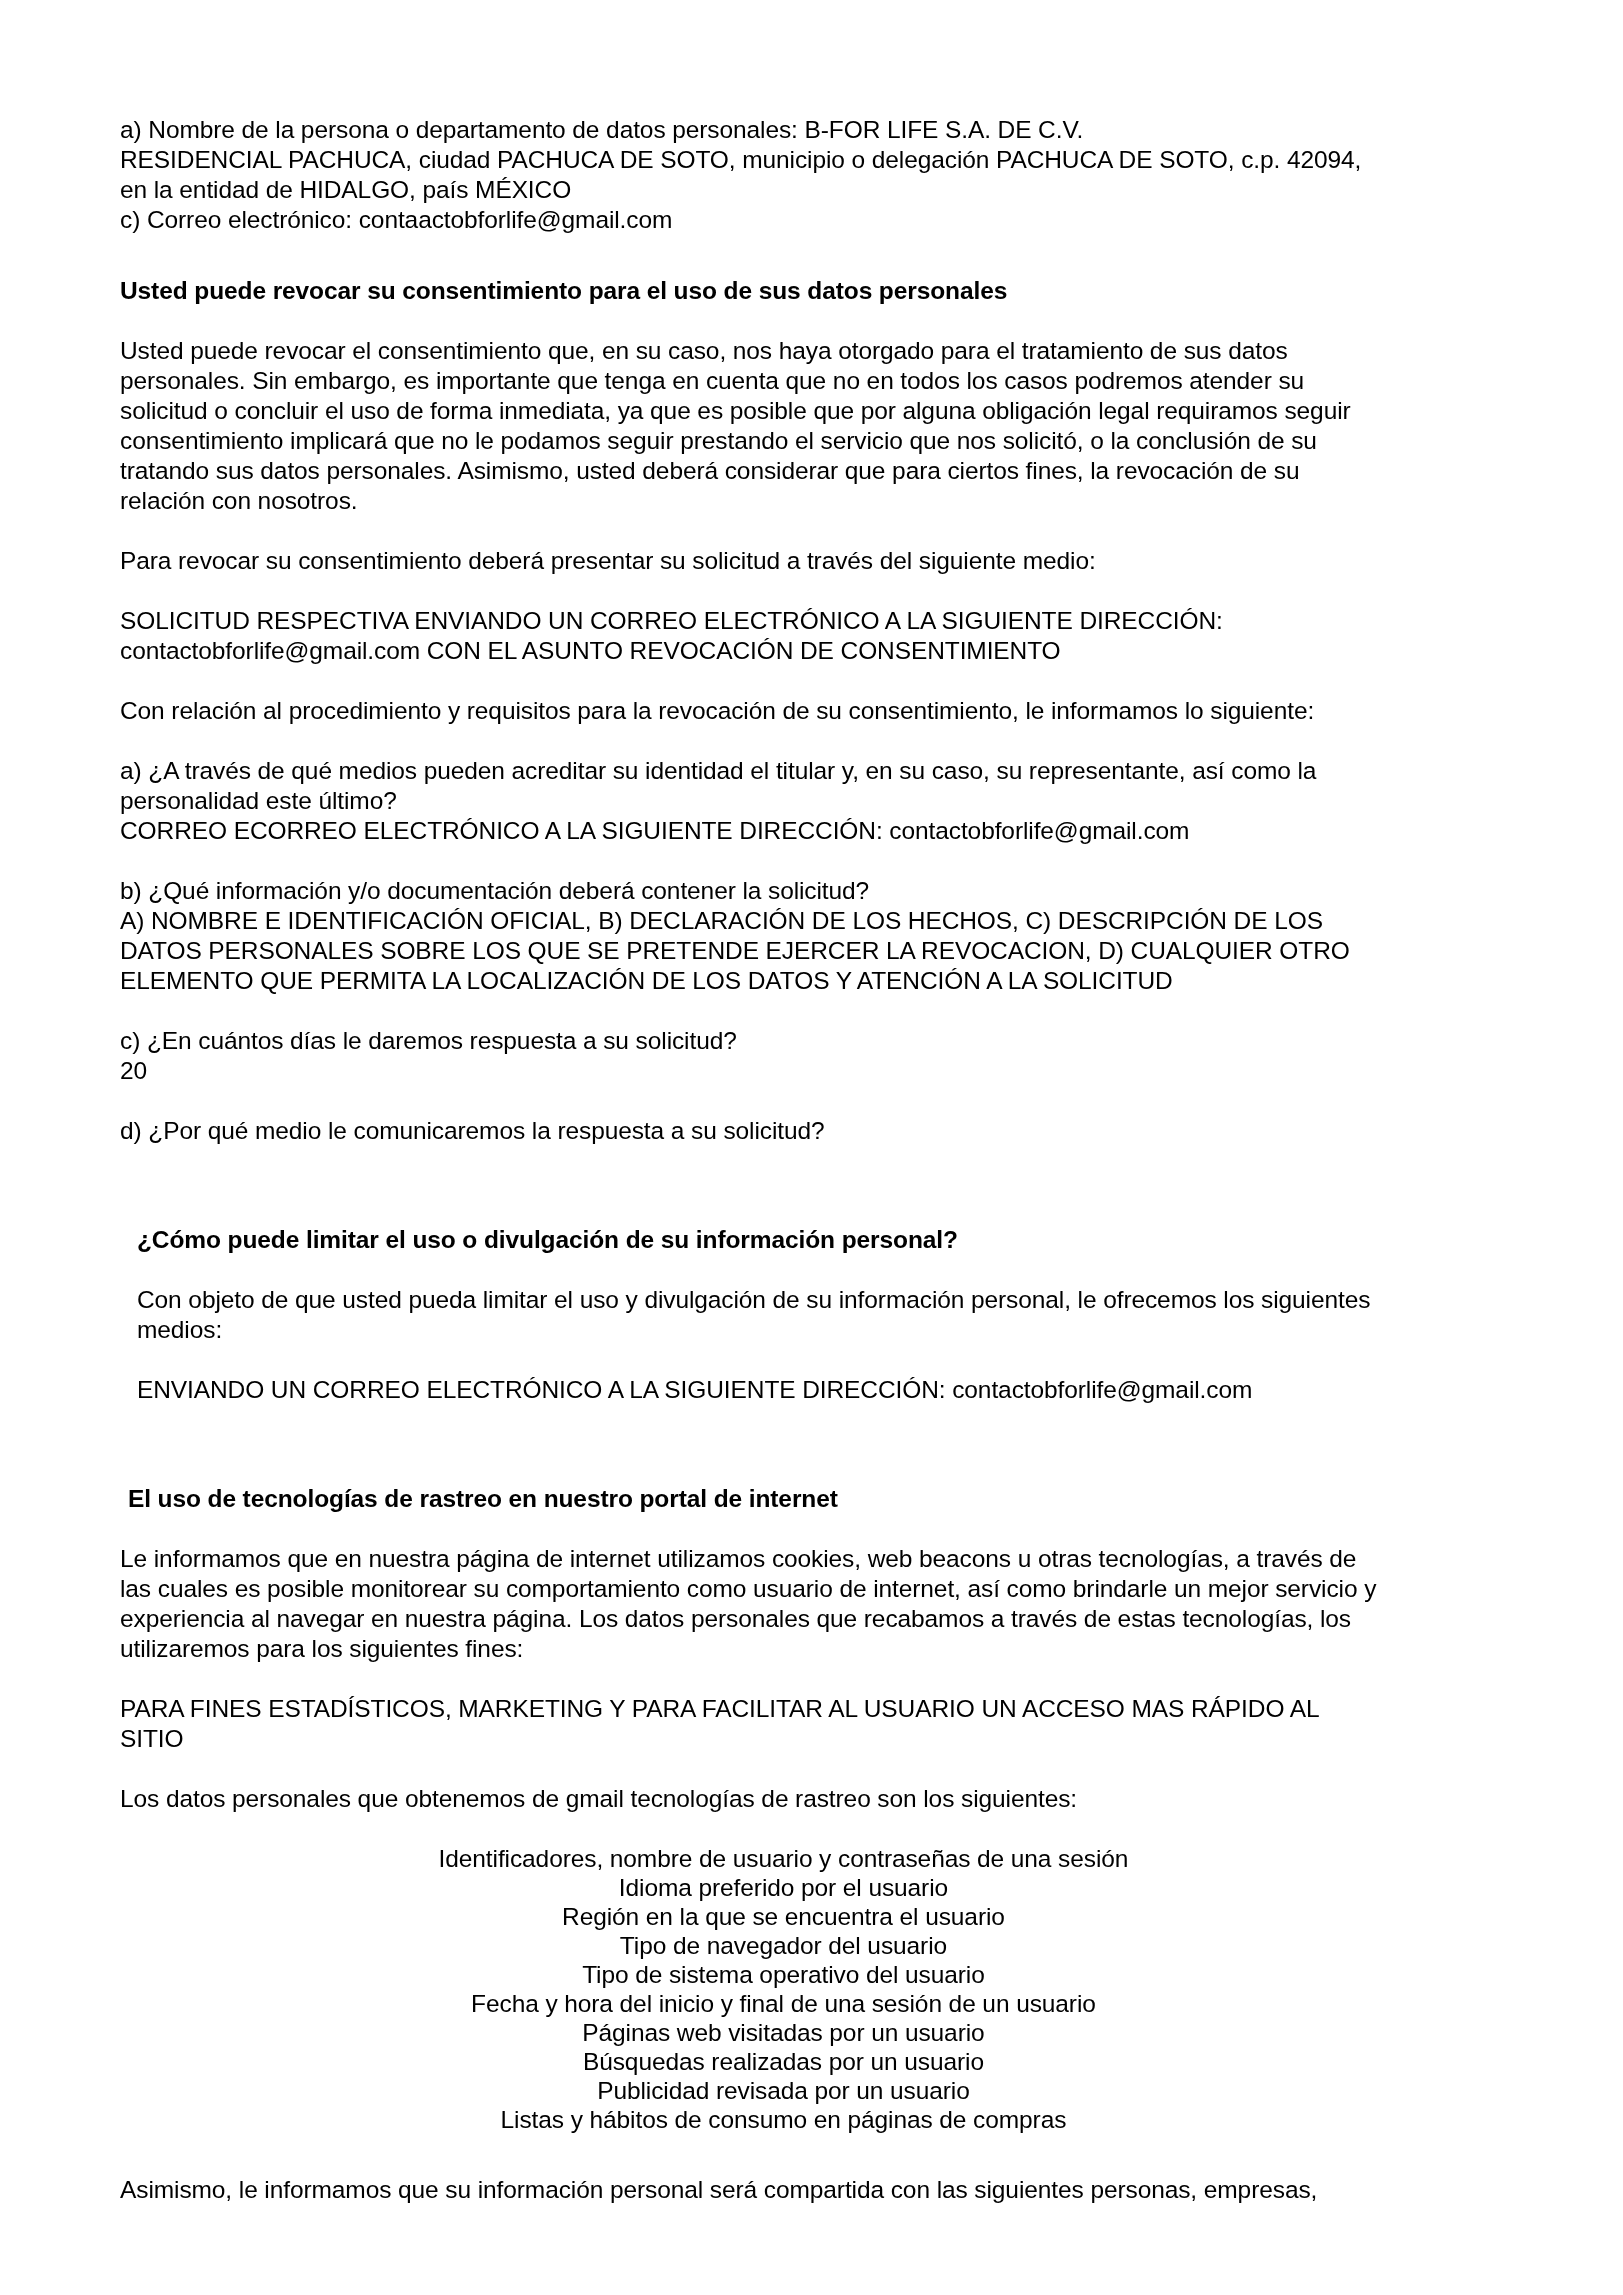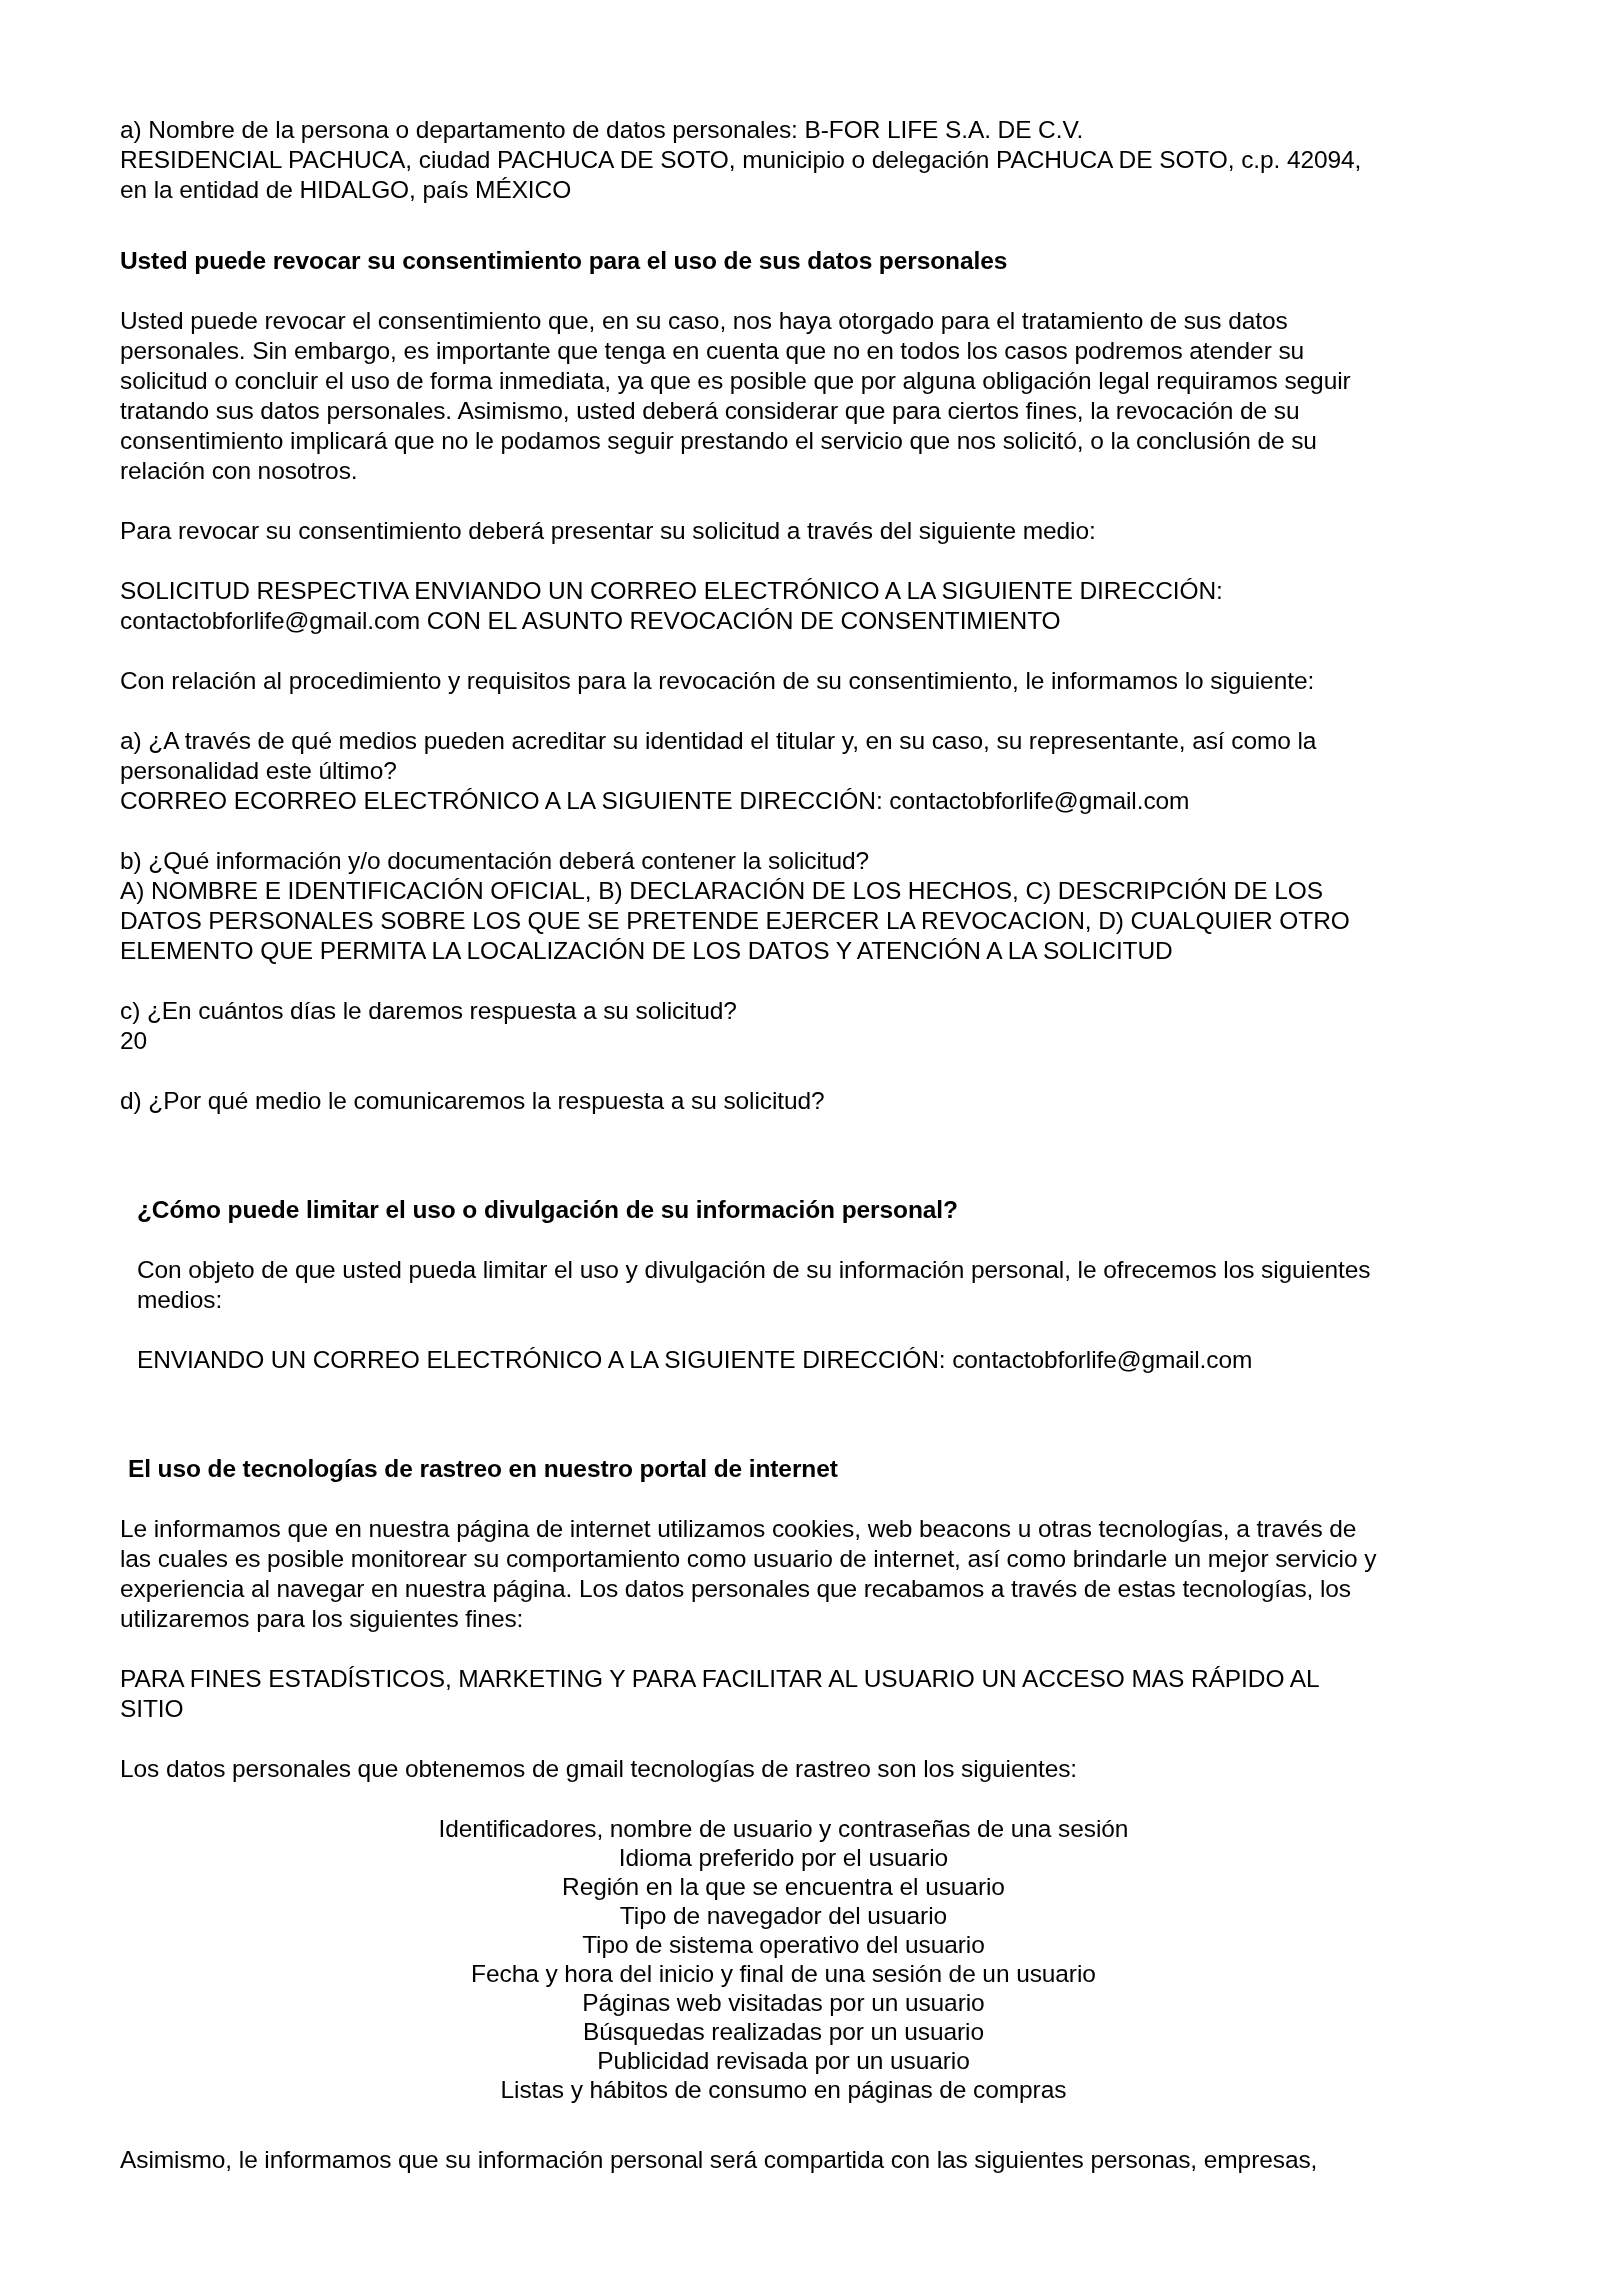--- a/index.html
+++ b/index.html
@@ -67,36 +67,37 @@
 </head>
 <body>
 
 <div class="page">
   <div class="doc">
 
     <div class="blk">
       <span class="ln">a) Nombre de la persona o departamento de datos personales: B-FOR LIFE S.A. DE C.V.</span>
       <span class="ln">RESIDENCIAL PACHUCA, ciudad PACHUCA DE SOTO, municipio o delegación PACHUCA DE SOTO, c.p. 42094,</span>
       <span class="ln">en la entidad de HIDALGO, país MÉXICO</span>
+      <span class="ln">c) Correo electrónico: contaactobforlife@gmail.com</span>
     </div>
 
     <div class="gap-lg"></div>
 
     <div class="blk">
       <span class="ln bold">Usted puede revocar su consentimiento para el uso de sus datos personales</span>
     </div>
 
     <div class="gap-md"></div>
 
     <div class="blk">
       <span class="ln">Usted puede revocar el consentimiento que, en su caso, nos haya otorgado para el tratamiento de sus datos</span>
       <span class="ln">personales. Sin embargo, es importante que tenga en cuenta que no en todos los casos podremos atender su</span>
       <span class="ln">solicitud o concluir el uso de forma inmediata, ya que es posible que por alguna obligación legal requiramos seguir</span>
+      <span class="ln">consentimiento implicará que no le podamos seguir prestando el servicio que nos solicitó, o la conclusión de su</span>
       <span class="ln">tratando sus datos personales. Asimismo, usted deberá considerar que para ciertos fines, la revocación de su</span>
-      <span class="ln">consentimiento implicará que no le podamos seguir prestando el servicio que nos solicitó, o la conclusión de su</span>
       <span class="ln">relación con nosotros.</span>
     </div>
 
     <div class="gap-md"></div>
 
     <div class="blk">
       <span class="ln">Para revocar su consentimiento deberá presentar su solicitud a través del siguiente medio:</span>
     </div>
 
     <div class="gap-md"></div>

